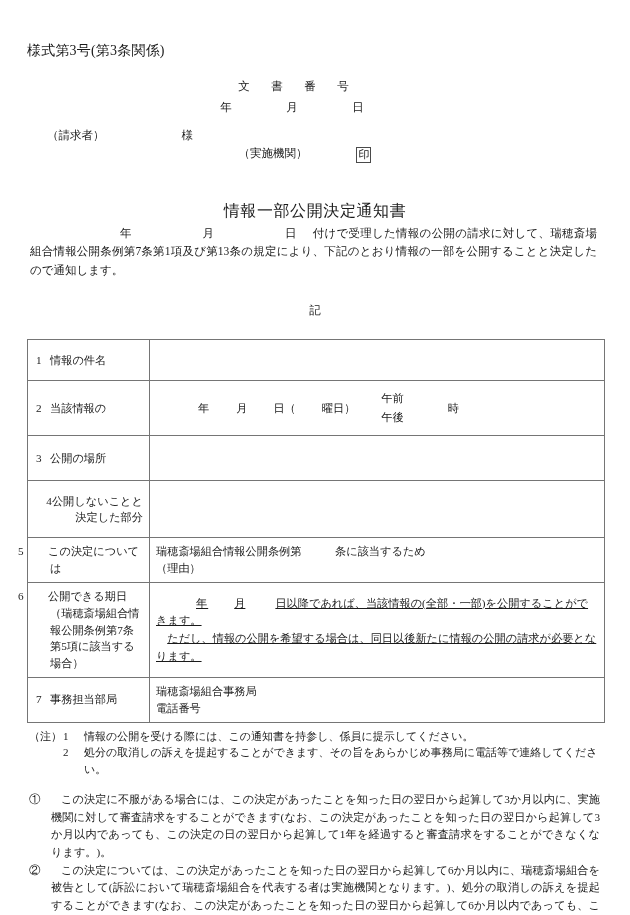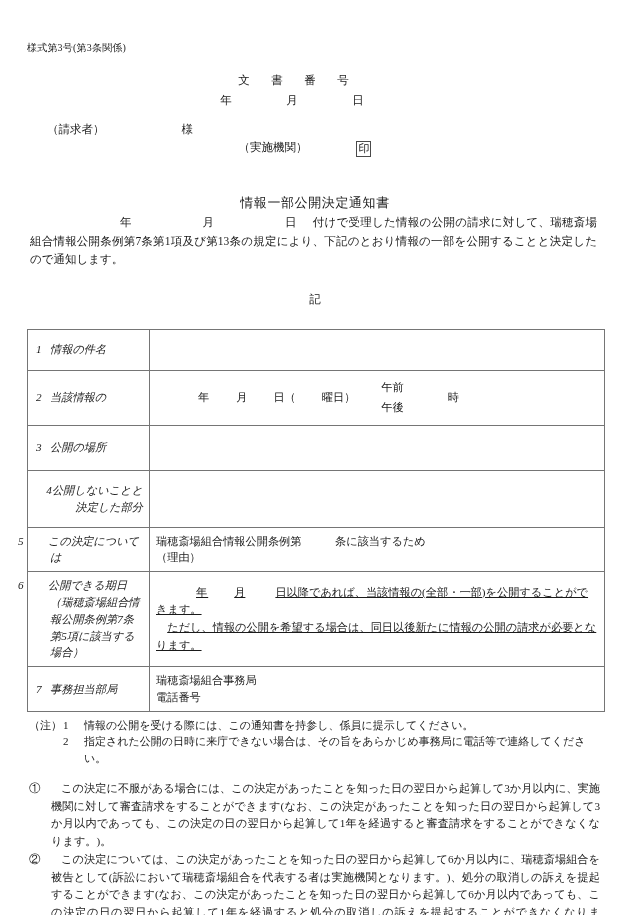--- a/index.html
+++ b/index.html
@@ -21,21 +21,21 @@
   .page {
     position: relative;
     width: 630px;
     height: 915px;
     box-sizing: border-box;
     padding: 40px 27px 10px 27px;
   }
 
   
   .form-no {
-    font-size: 10px;
+    font-size: 14px;
     letter-spacing: 0.2px;
   }
   .header-right {
     margin-top: 16px;
     text-align: center;
     padding-right: 38px;
     font-size: 11.5px;
   }
   .header-right .doc-number {
     letter-spacing: 5px;
@@ -67,21 +67,21 @@
     margin-left: 46px;
     font-size: 11px;
     line-height: 1.25;
     vertical-align: -1px;
   }
 
   
   .doc-title {
     margin-top: 36px;
     text-align: center;
-    font-size: 13px;
+    font-size: 16px;
     letter-spacing: 0.6px;
   }
 
   
   .intro {
     font-size: 11.5px;
     line-height: 1.62;
     text-align: justify;
     padding: 0 6px 0 3px;
   }
@@ -114,21 +114,20 @@
     width: 122px;
     vertical-align: middle;
   }
   td.value-cell {
     vertical-align: middle;
   }
   .lbl {
     display: block;
     padding-left: 2px;
     text-indent: 0;
-    font-style: italic;
   }
   .lbl .num {
     display: inline-block;
     width: 14px;
   }
   .lbl .txt {
     display: inline;
   }
   .lbl-wrap {
     padding-left: 16px;
@@ -335,21 +334,21 @@
 
   <div class="notes">
     <div class="note-line">
       <span class="note-head">（注）</span>
       <span class="note-num">1</span>
       <span class="note-body">情報の公開を受ける際には、この通知書を持参し、係員に提示してください。</span>
     </div>
     <div class="note-line">
       <span class="note-head"></span>
       <span class="note-num">2</span>
-      <span class="note-body hang">指定された公開の日時に来庁できない場合は、その旨をあらかじめ事務局に電話等で連絡してください。</span>
+      <span class="note-body hang">処分の取消しの訴えを提起することができます、その旨をあらかじめ事務局に電話等で連絡してください。</span>
     </div>
   </div>
 
   <div class="appeals">
     <div class="appeal-item">
       <span class="appeal-marker">①</span>
       <span class="appeal-text">この決定に不服がある場合には、この決定があったことを知った日の翌日から起算して3か月以内に、実施機関に対して審査請求をすることができます(なお、この決定があったことを知った日の翌日から起算して3か月以内であっても、この決定の日の翌日から起算して1年を経過すると審査請求をすることができなくなります。)。</span>
     </div>
     <div class="appeal-item">
       <span class="appeal-marker">②</span>

